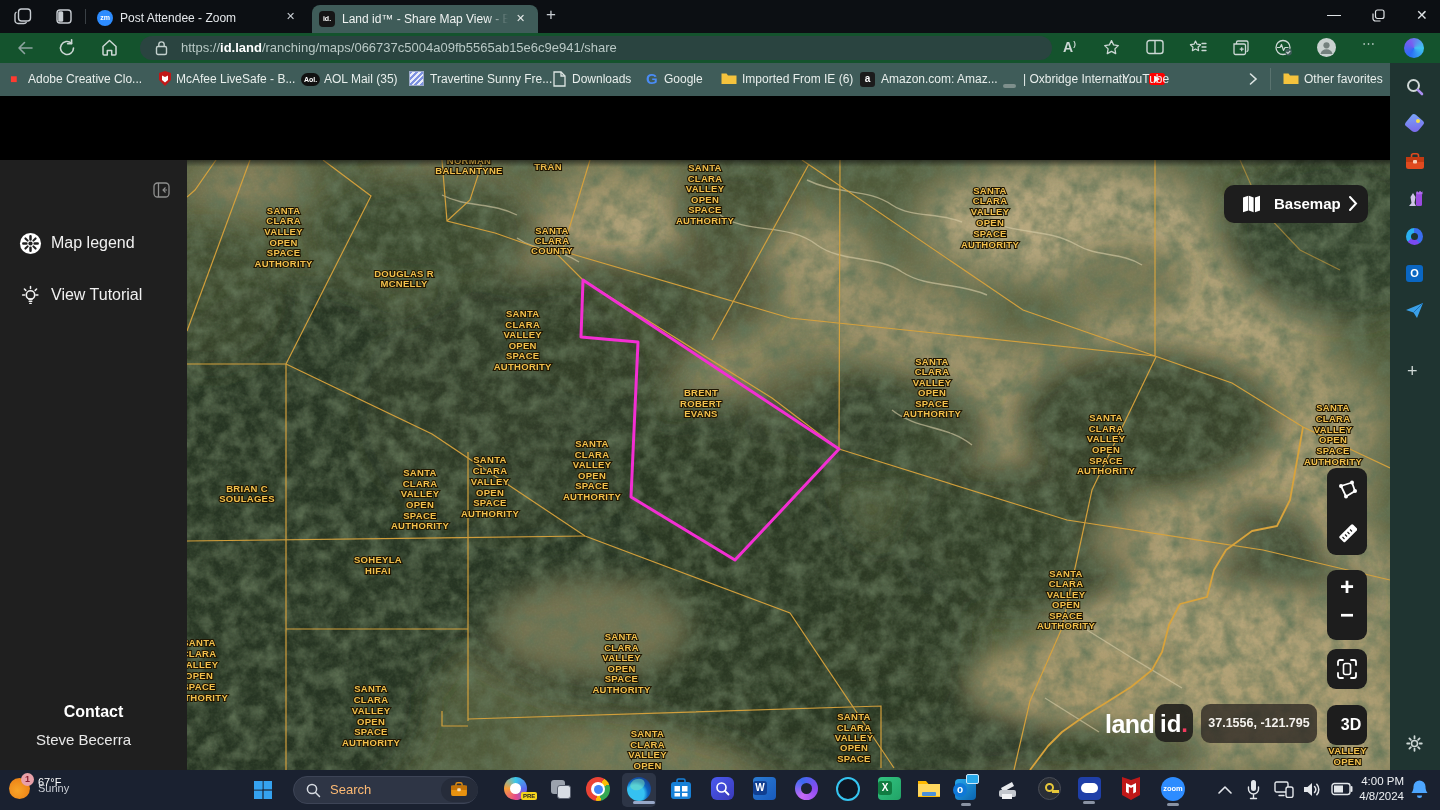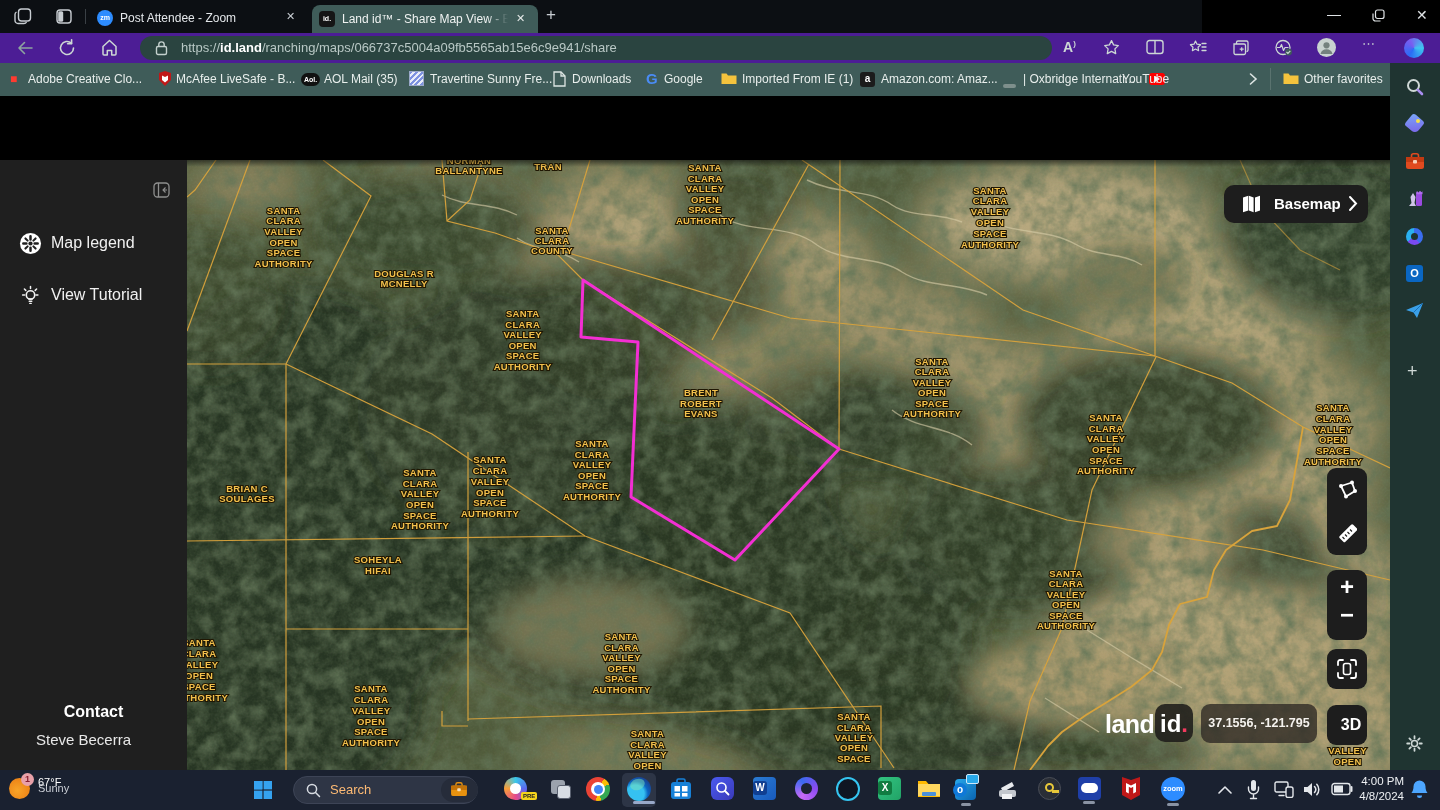--- a/index.html
+++ b/index.html
@@ -2,30 +2,30 @@
 <html><head>
 <meta charset="utf-8">
 <style>
   * { margin:0; padding:0; box-sizing:border-box; }
   html,body { width:1440px; height:810px; overflow:hidden; background:#000;
     font-family:"Liberation Sans", sans-serif; }
   .abs { position:absolute; }
   #stage { position:relative; width:1440px; height:810px; }
 
   
-  #titlebar { left:0; top:0; width:1202px; height:33px; background:#0c0f13; }
+  #titlebar { left:0; top:0; width:1440px; height:33px; background:#0c0f13; }
   #tab1 { left:90px; top:4px; width:218px; height:28px; border-radius:8px; }
   #tab1 .ttl { color:#e4e7ea; font-size:12px; white-space:nowrap; }
   #tab2 { left:312px; top:5px; width:226px; height:28px; background:#3f5c59;
     border-radius:8px 8px 0 0; }
   #tab2 .ttl { color:#f0f3f2; font-size:12px; }
   .winbtn { color:#dfe3e6; font-size:13px; top:8px; }
 
   
-  #addrbar { left:0; top:33px; width:1440px; height:30px; background:#4c1d95; }
+  #addrbar { left:0; top:33px; width:1440px; height:30px; background:#14532d; }
   #urlpill { left:140px; top:3px; width:912px; height:24px; background:#2a4440;
     border-radius:12px; position:absolute; }
   #urltext { left:181px; top:7px; font-size:13px; color:#b9c8c5; position:absolute; }
   #urltext b { color:#fff; }
 
   
   #favbar { left:0; top:63px; width:1390px; height:33px; background:#3f5c59; }
   .fav { position:absolute; top:9px; font-size:12px; color:#e8eeec; white-space:nowrap; }
 
   
@@ -155,21 +155,21 @@
     <svg class="fav" style="left:553px;top:8px" width="13" height="16" viewBox="0 0 13 16">
         <path d="M1 1 h7 l4 4 v10 h-11 z" fill="none" stroke="#dde5e3" stroke-width="1.3"></path>
         <path d="M8 1 v4 h4" fill="none" stroke="#dde5e3" stroke-width="1.3"></path>
       </svg>
     <div class="fav" style="left:572px">Downloads</div>
     <div class="fav" style="left:646px;top:7px;font-size:15px;font-weight:bold;color:#4a8cf5">G</div>
     <div class="fav" style="left:664px">Google</div>
     <svg class="fav" style="left:721px;top:9px" width="16" height="13" viewBox="0 0 16 13">
         <path d="M0.5 1.5 h5 l1.5 2 h8.5 v8.5 h-15z" fill="#f5c33d"></path>
       </svg>
-    <div class="fav" style="left:742px">Imported From IE (1)</div>
+    <div class="fav" style="left:742px">Imported From IE (6)</div>
     <div class="fav" style="left:860px;top:8px"><span style="display:inline-block;width:15px;height:15px;background:#1b1b1b;border-radius:3px;color:#fff;font-size:10px;font-weight:bold;text-align:center;line-height:13px">a</span></div>
     <div class="fav" style="left:881px">Amazon.com: Amaz...</div>
     <div class="fav" style="left:1003px;top:14px"><span style="display:inline-block;width:13px;height:4px;background:#7e8f8c;border-radius:2px"></span></div>
     <div class="fav" style="left:1023px">| Oxbridge Internati...</div>
     <div class="fav" style="left:1149px;top:10px"><span style="display:inline-block;width:16px;height:12px;background:#f00;border-radius:3px"></span><span style="position:absolute;left:5.5px;top:2.5px;width:0;height:0;border-left:5px solid #fff;border-top:3.5px solid transparent;border-bottom:3.5px solid transparent"></span></div>
     <div class="fav" style="left:1122px">YouTube</div>
     <svg class="fav" style="left:1248px;top:9px" width="10" height="14" viewBox="0 0 10 14">
         <path d="M2.5 2 L8 7 l-5.5 5" fill="none" stroke="#dde5e3" stroke-width="1.6" stroke-linecap="round"></path>
       </svg>
     <div class="fav" style="left:1270px;top:5px;width:1px;height:22px;background:#5a736f"></div>

